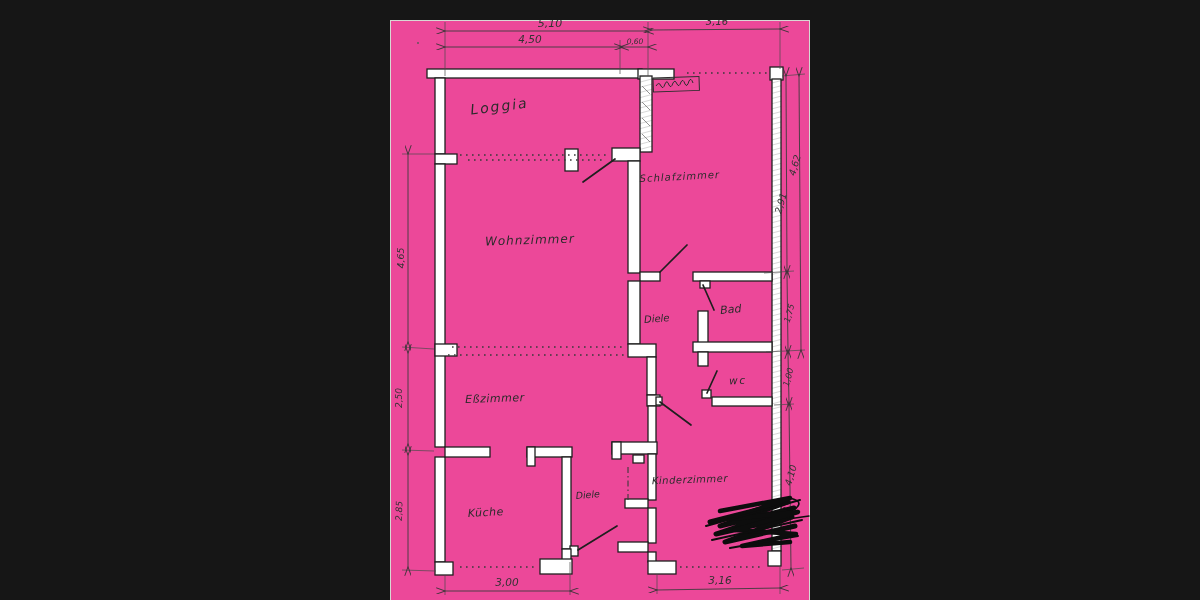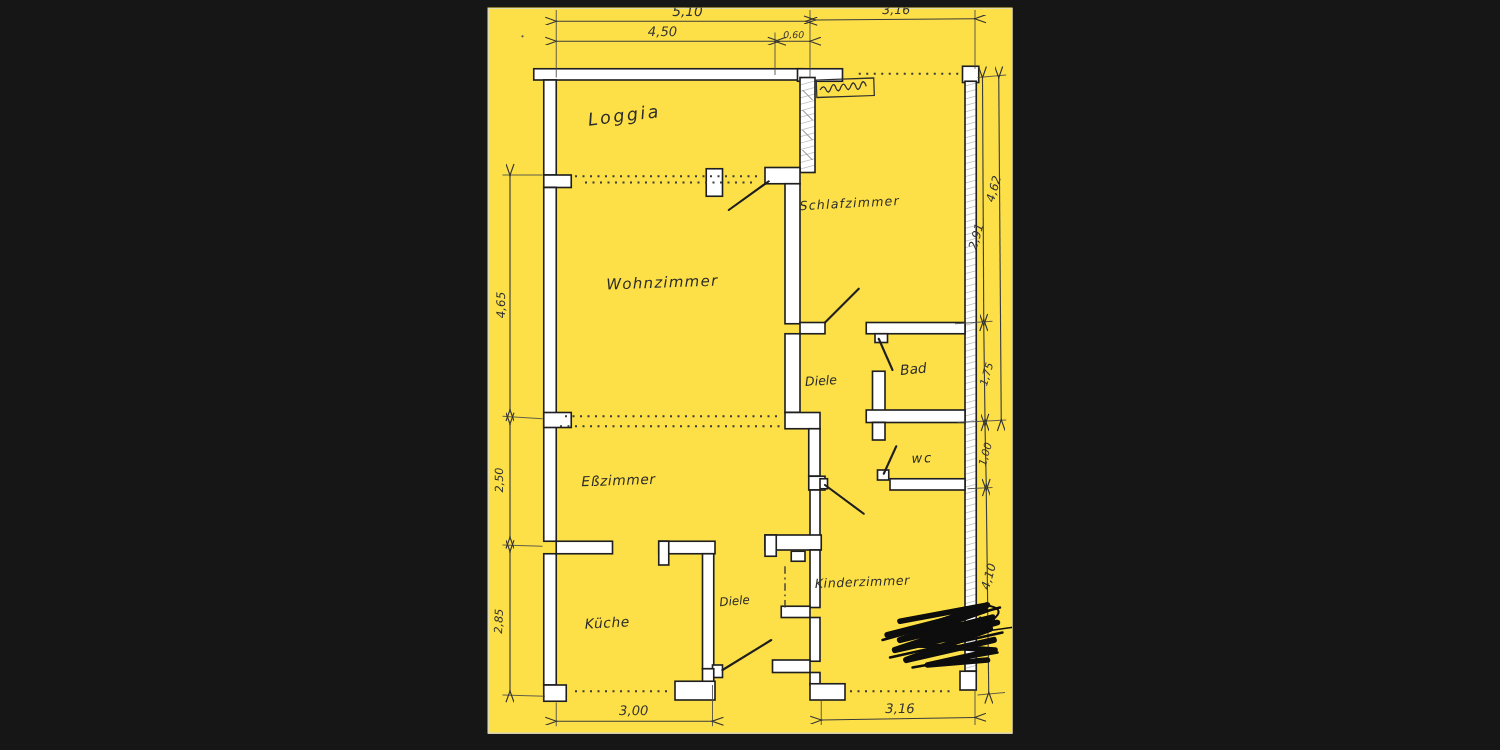--- a/index.html
+++ b/index.html
@@ -1,18 +1,18 @@
 <!DOCTYPE html>
 <html><head>
 <meta charset="utf-8">
 <style>
   html,body{margin:0;padding:0;background:#161616;}
   .stage{position:relative;width:1200px;height:600px;background:#161616;overflow:hidden;
          font-family:"DejaVu Sans",sans-serif;}
-  .page{position:absolute;left:390px;top:6px;width:420px;height:581px;background:#fde047;
+  .page{position:absolute;left:390px;top:20px;width:420px;height:581px;background:#ec4899;
         box-shadow:0 0 0 1px #d8d8d4 inset;}
   svg{display:block;}
   .hand{font-family:"DejaVu Sans",sans-serif;font-style:italic;fill:#2b2b2b;}
   .dim{font-family:"DejaVu Sans",sans-serif;font-style:italic;fill:#333;}
   .wall{fill:#ffffff;stroke:#1f1f1f;stroke-width:1.3;}
   .wallh{fill:url(#hatchp);stroke:#1f1f1f;stroke-width:1.3;}
   .dot{stroke:#3a3a3a;stroke-width:1.6;stroke-dasharray:1.6 4.4;fill:none;}
   .dashdot{stroke:#3a3a3a;stroke-width:1.1;stroke-dasharray:6 3 1.5 3;fill:none;}
   .leaf{stroke:#1f1f1f;stroke-width:1.7;fill:none;stroke-linecap:round;}
   .dline{stroke:#3c3c3c;stroke-width:0.9;fill:none;}

